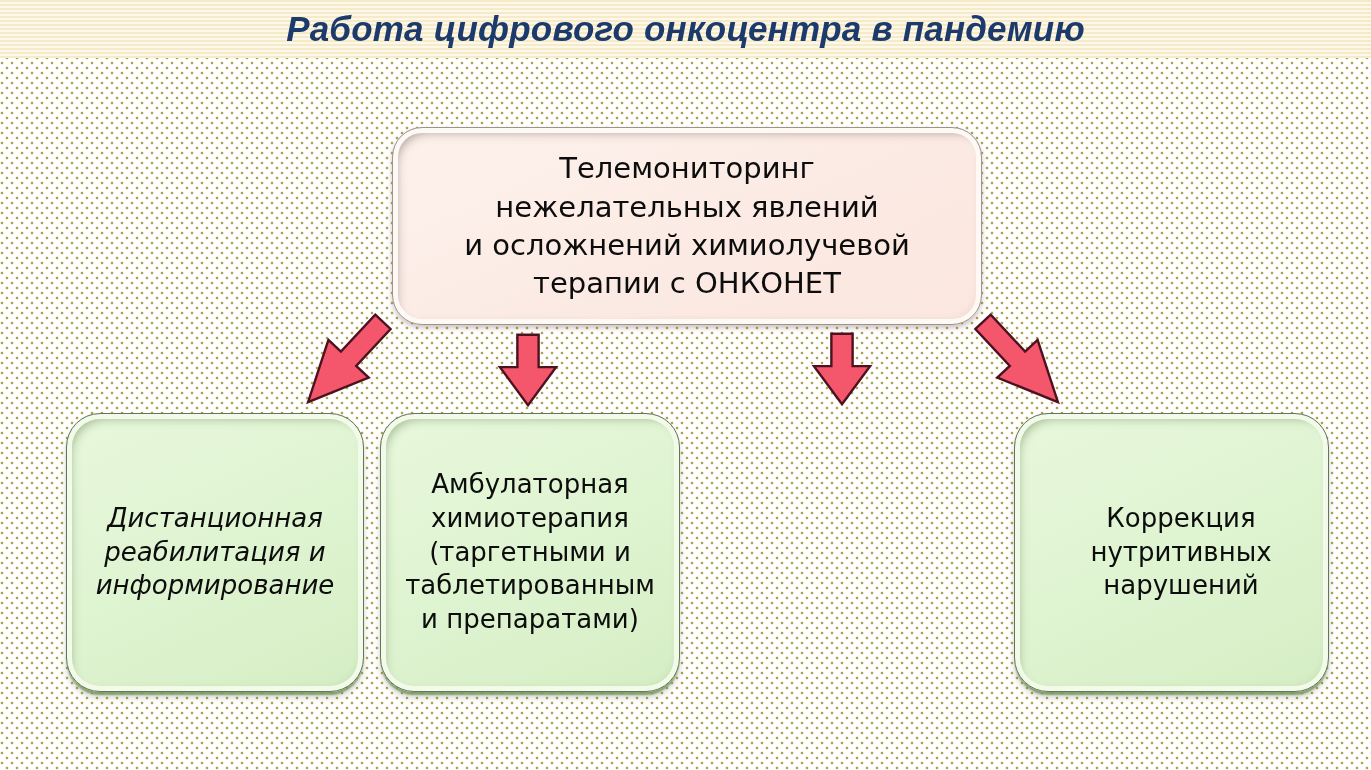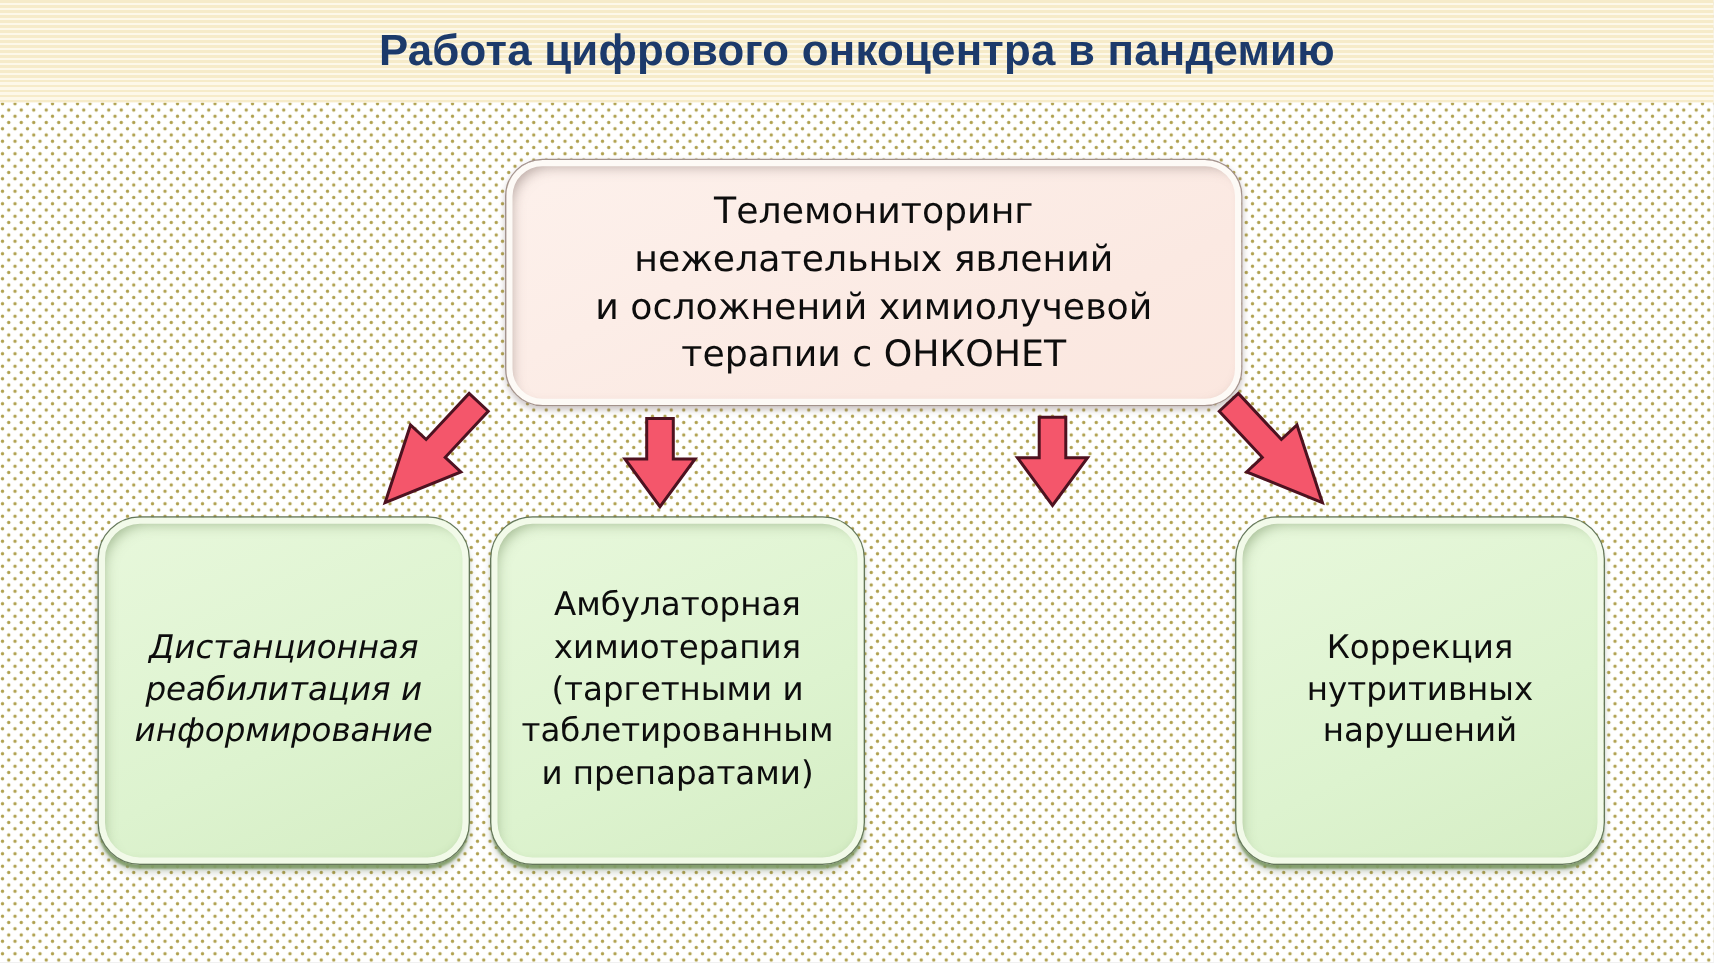--- a/index.html
+++ b/index.html
@@ -9,42 +9,41 @@
     overflow:hidden;
     background-color:#ffffff;
     background-image:
       radial-gradient(#b0a14f 1px, rgba(176,161,79,0) 1.7px),
       radial-gradient(#b0a14f 1px, rgba(176,161,79,0) 1.7px);
     background-size:10px 10px;
     background-position:2px 3px,7px 8px;
     font-family:"DejaVu Sans", sans-serif;
   }
   .band{
-    position:absolute;left:0;top:0;width:1371px;height:82px;
+    position:absolute;left:0;top:0;width:1371px;height:58px;
     background-color:#faf0d6;
     background-image:repeating-linear-gradient(
       0deg,
       #f6ebc9 0px,#f6ebc9 2px,
       #fdf8e9 2px,#fdf8e9 4px);
-    display:flex;align-items:center;justify-content:center;
+    display:flex;align-items:center;justify-content:center;font-style:italic;
   }
   .band h1{
     margin:0;
     font-family:"Liberation Sans", sans-serif;
     font-weight:bold;
     font-size:35px;
     letter-spacing:0.2px;
     color:#1c3a6b;
   }
   .box{
     position:absolute;
     display:flex;align-items:center;justify-content:center;
     text-align:center;
     color:#0d0d0d;
-    margin-left:12px;
   }
   .box .box-text{
     white-space:pre-line;
     padding:0 14px;
   }
   .box-pink{
     left:392px;top:127px;width:588px;height:196px;
     border:1px solid #a2928c;
     border-radius:30px;
     background:linear-gradient(155deg,#fdf1ec 0%,#fbe9e2 70%,#fbe7df 100%);
@@ -66,21 +65,21 @@
       inset 7px 8px 10px -3px rgba(95,125,75,0.5),
       inset -4px -5px 8px -4px rgba(110,140,90,0.3),
       0 4px 2px -1px rgba(127,156,104,0.95),
       0 6px 6px rgba(60,80,45,0.2);
     font-size:26px;
     line-height:1.3;
   }
   .g1{left:66px;width:296px;font-style:italic;}
   .g2{left:380px;width:298px;justify-content:center;}
   .g3{left:700px;width:293px;}
-  .g4{left:976px;width:294px;}
+  .g4{left:1014px;width:294px;padding-left:19px;}
   .arrow{position:absolute;overflow:visible;}
   .arrow polygon{
     fill:#f4566b;
     stroke:#4d1220;
     stroke-width:2.4;
   }
   .arrow-1{left:317px;top:306px;transform:rotate(43deg);}
   .arrow-2{left:499px;top:334px;}
   .arrow-3{left:813px;top:333px;}
   .arrow-4{left:992px;top:306px;transform:rotate(-43deg);}

